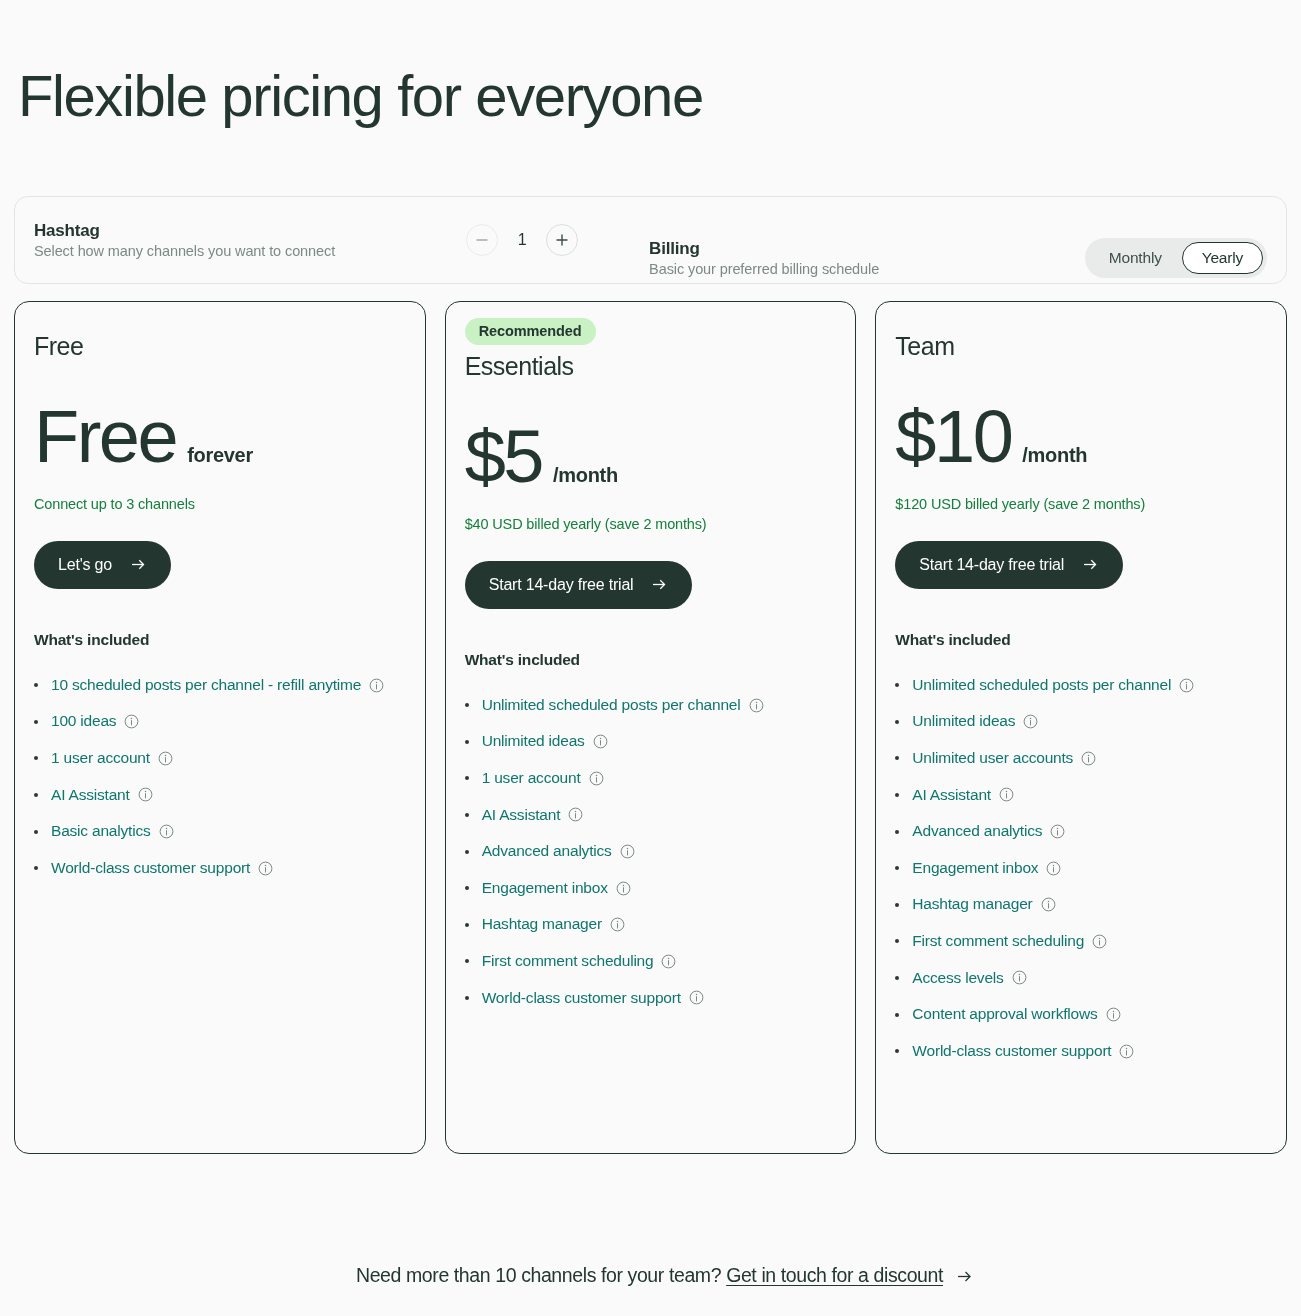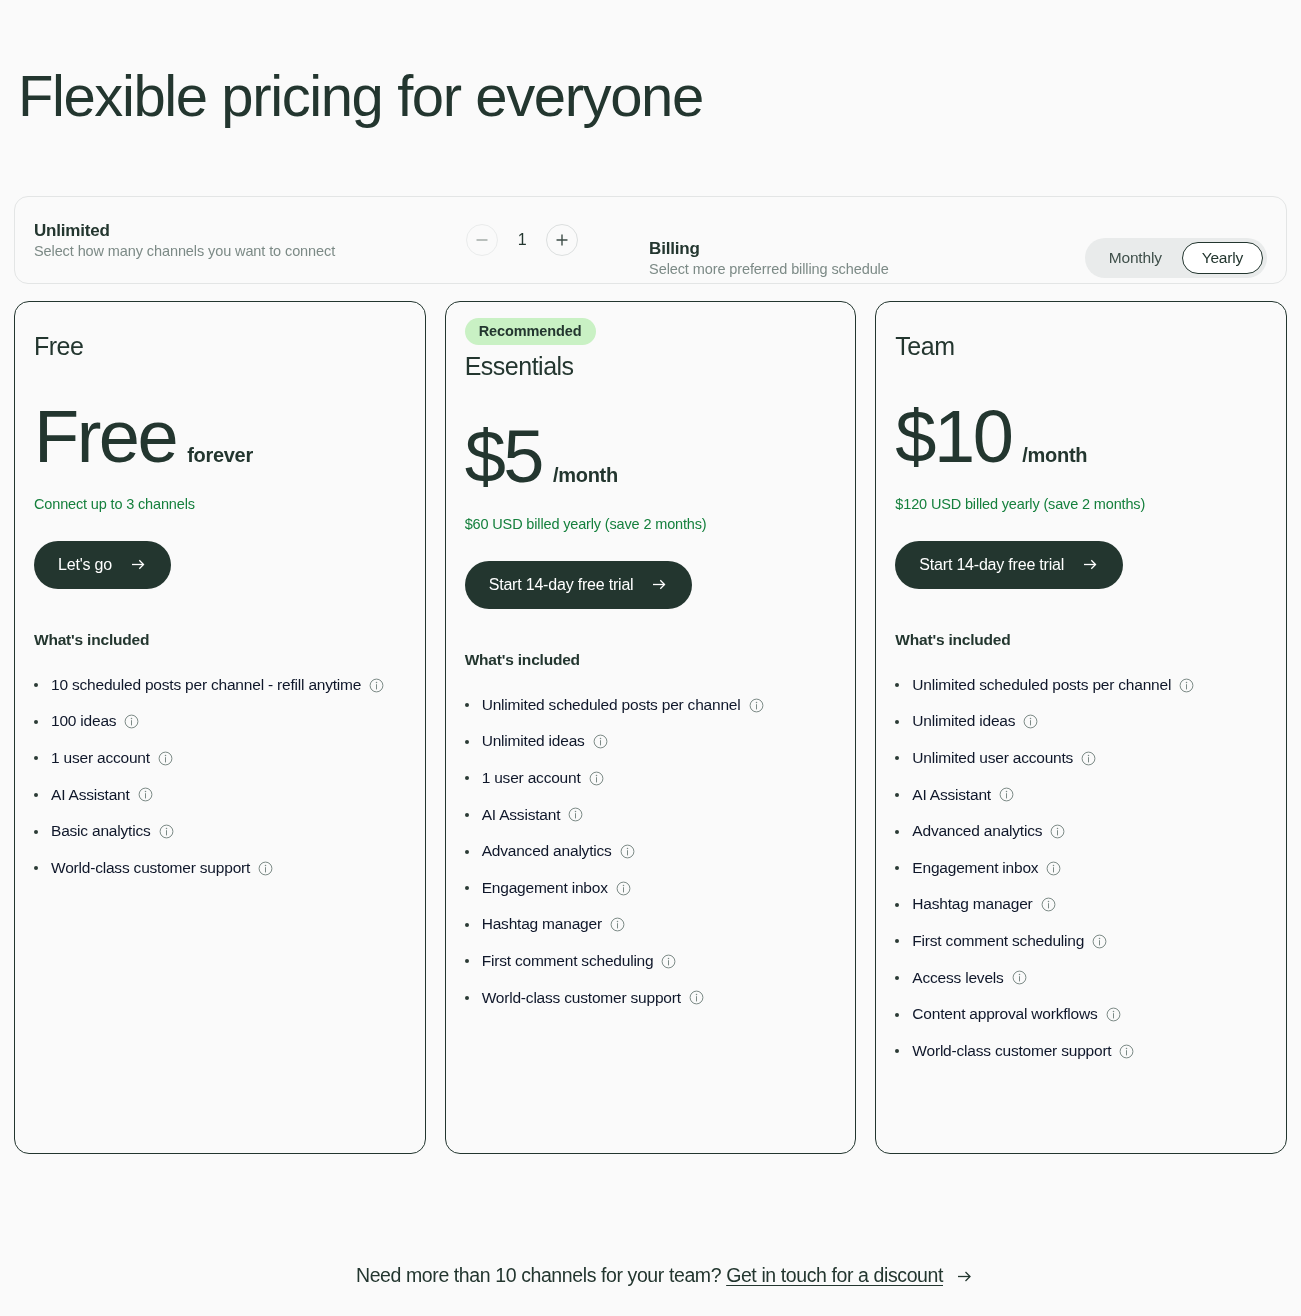--- a/index.html
+++ b/index.html
@@ -206,21 +206,21 @@
     letter-spacing: -0.2px;
     color: #23362f;
   }
 
   .feature-list { list-style: none; margin-top: 18px; }
   .feature {
     display: flex;
     align-items: center;
     font-size: 15.5px;
     letter-spacing: -0.2px;
-    color: #0f172a;
+    color: #0f766e;
     padding: 9px 0;
     line-height: 1.2;
   }
   .feature .dot {
     width: 4px; height: 4px;
     border-radius: 50%;
     background: #2b3a35;
     margin-right: 13px;
     flex: 0 0 auto;
   }
@@ -257,21 +257,21 @@
 <body>
 
 <div class="page">
 
   <h1 class="page-title">Flexible pricing for everyone</h1>
 
   <div class="options-bar">
 
     <div class="opt-group channels">
       <div class="opt-labels">
-        <div class="opt-title">Unlimited</div>
+        <div class="opt-title">Hashtag</div>
         <div class="opt-sub">Select how many channels you want to connect</div>
       </div>
 
       <div class="stepper">
         <div class="step-btn minus">
           <span>
             <svg width="14" height="14" viewBox="0 0 14 14">
                 <line x1="2" y1="7" x2="12" y2="7" stroke="#5d6c67" stroke-width="1.4" stroke-linecap="round"></line>
               </svg>
           </span>
@@ -284,21 +284,21 @@
               <line x1="7" y1="2" x2="7" y2="12" stroke="#3d4c47" stroke-width="1.4" stroke-linecap="round"></line>
             </svg>
           </span>
         </div>
       </div>
     </div>
 
     <div class="opt-group billing">
       <div class="opt-labels">
         <div class="opt-title">Billing</div>
-        <div class="opt-sub">Select more preferred billing schedule</div>
+        <div class="opt-sub">Basic your preferred billing schedule</div>
       </div>
 
       <div class="toggle">
         <div class="toggle-opt">Monthly</div>
         <div class="toggle-opt active">Yearly</div>
       </div>
     </div>
   </div>
 
   <div class="cards" id="cards">
@@ -388,21 +388,21 @@
           </li>
         </ul>
       </div>
       <div class="card">
         <span class="badge">Recommended</span>
         <div class="plan-name">Essentials</div>
         <div class="price-row">
           <span class="price-main">$5</span>
           <span class="price-suffix">/month</span>
         </div>
-        <div class="price-note">$60 USD billed yearly (save 2 months)</div>
+        <div class="price-note">$40 USD billed yearly (save 2 months)</div>
         <button class="cta">
           <span>Start 14-day free trial</span>
           <span class="arrow">
             <svg width="17" height="17" viewBox="0 0 17 17">
               <line x1="2" y1="8.5" x2="13.5" y2="8.5" stroke="#ffffff" stroke-width="1.3"></line>
               <polyline points="9.3,4.3 13.5,8.5 9.3,12.7" fill="none" stroke="#ffffff" stroke-width="1.3"></polyline>
             </svg>
           </span>
         </button>
         <div class="included-title">What's included</div>

